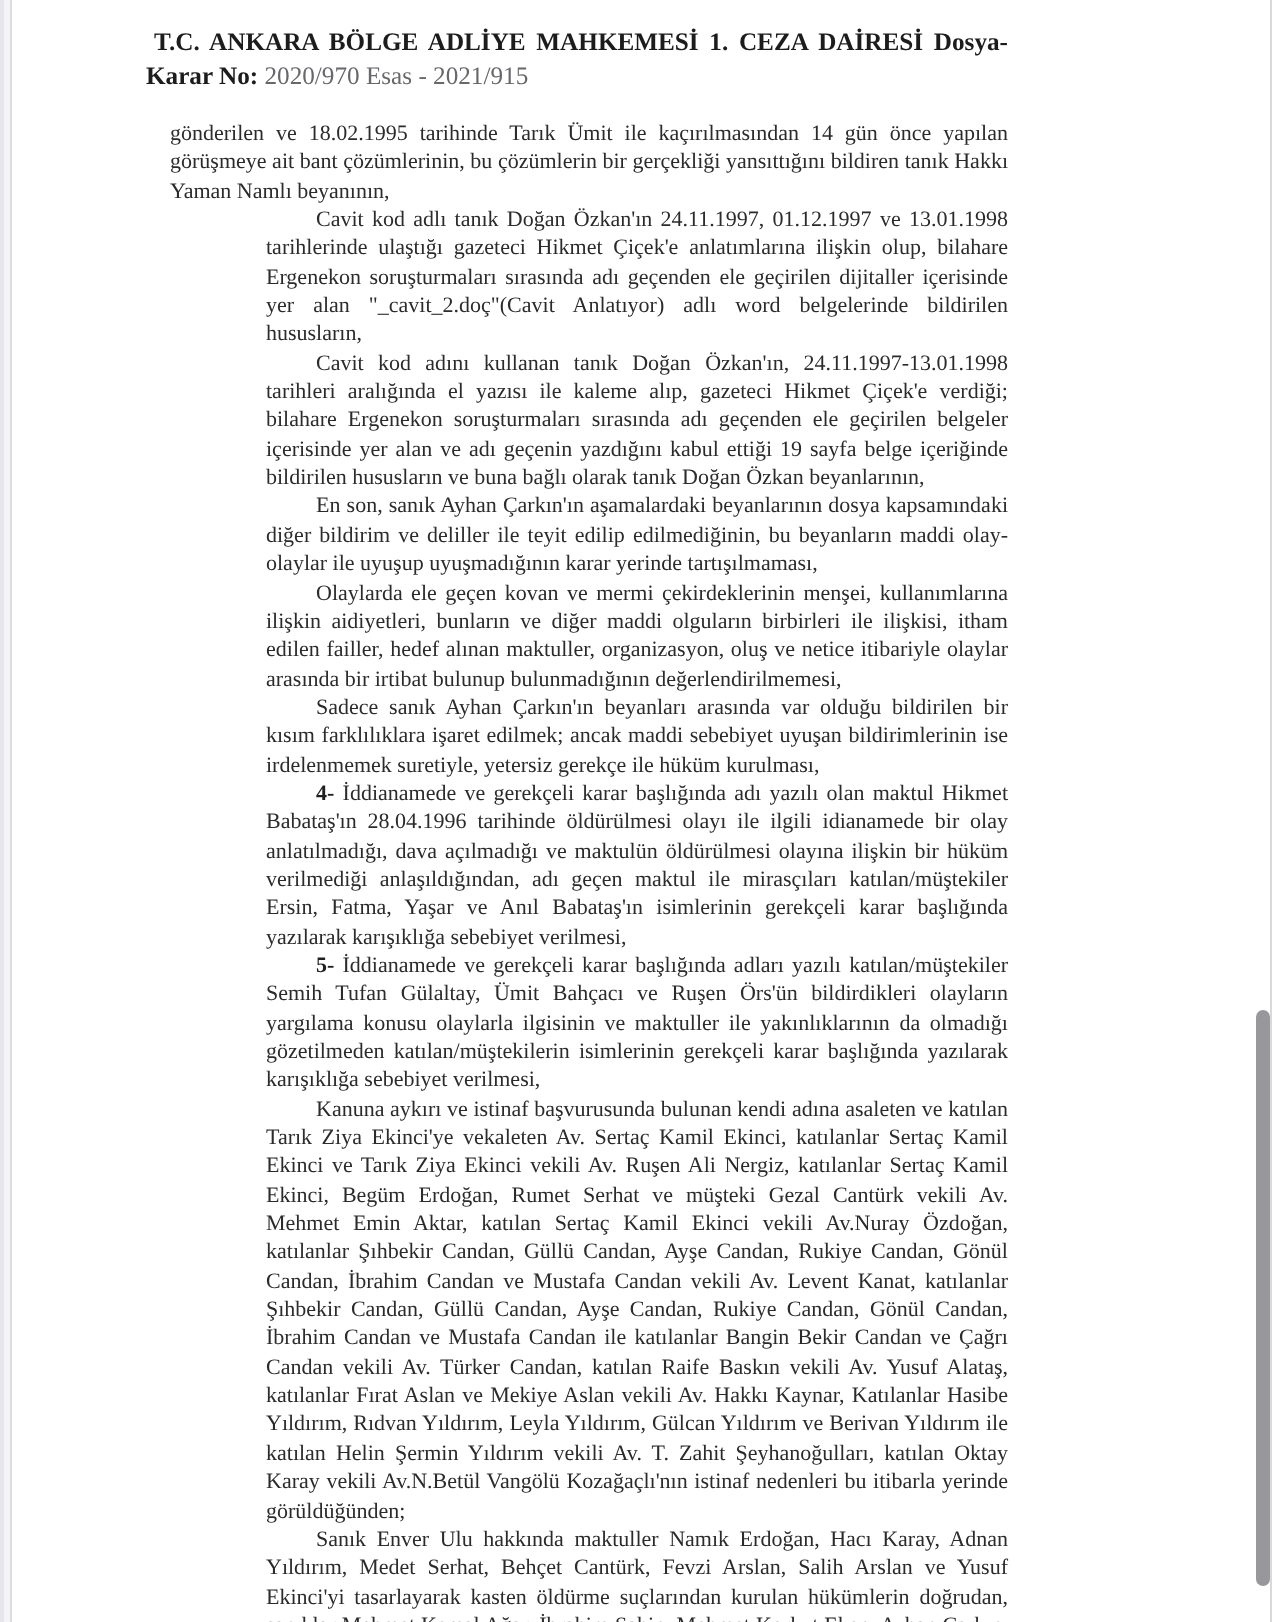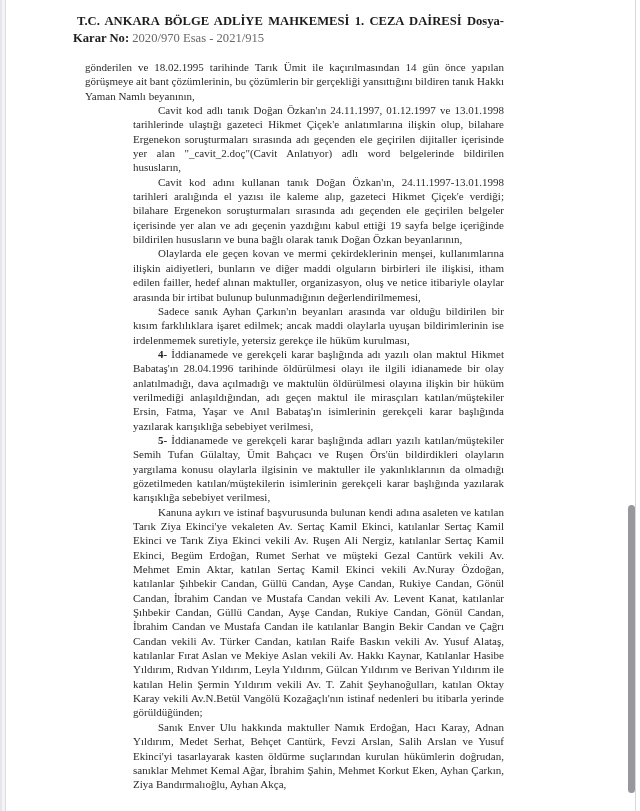--- a/index.html
+++ b/index.html
@@ -101,22 +101,23 @@
 
   <div class="page">
     <div class="doc-header">
       <span class="hdr-bold">T.C. ANKARA BÖLGE ADLİYE MAHKEMESİ  1. CEZA DAİRESİ Dosya-Karar No:</span>
       <span class="hdr-num">2020/970 Esas - 2021/915</span>
     </div>
     <div class="doc-body" id="paragraphs">
         <p class="para">gönderilen ve 18.02.1995 tarihinde Tarık Ümit ile kaçırılmasından 14 gün önce yapılan görüşmeye ait bant çözümlerinin, bu çözümlerin bir gerçekliği yansıttığını bildiren tanık Hakkı Yaman Namlı beyanının,</p>
         <p class="para indent">Cavit kod adlı tanık Doğan Özkan'ın 24.11.1997, 01.12.1997 ve 13.01.1998 tarihlerinde ulaştığı gazeteci Hikmet Çiçek'e anlatımlarına ilişkin olup, bilahare Ergenekon soruşturmaları sırasında adı geçenden ele geçirilen dijitaller içerisinde yer alan "_cavit_2.doç"(Cavit Anlatıyor) adlı word belgelerinde bildirilen hususların,</p>
         <p class="para indent">Cavit kod adını kullanan tanık Doğan Özkan'ın, 24.11.1997-13.01.1998 tarihleri aralığında el yazısı ile kaleme alıp, gazeteci Hikmet Çiçek'e verdiği; bilahare Ergenekon soruşturmaları sırasında adı geçenden ele geçirilen belgeler içerisinde yer alan ve adı geçenin yazdığını kabul ettiği 19 sayfa belge içeriğinde bildirilen hususların ve buna bağlı olarak tanık Doğan Özkan beyanlarının,</p>
+        <p class="para indent">En son, sanık Ayhan Çarkın'ın aşamalardaki beyanlarının dosya kapsamındaki diğer bildirim ve deliller ile teyit edilip edilmediğinin, bu beyanların maddi olay-olaylar ile uyuşup uyuşmadığının karar yerinde tartışılmaması,</p>
         <p class="para indent">Olaylarda ele geçen kovan ve mermi çekirdeklerinin menşei, kullanımlarına ilişkin aidiyetleri, bunların ve diğer maddi olguların birbirleri ile ilişkisi, itham edilen failler, hedef alınan maktuller, organizasyon, oluş ve netice itibariyle olaylar arasında bir irtibat bulunup bulunmadığının değerlendirilmemesi,</p>
-        <p class="para indent">Sadece sanık Ayhan Çarkın'ın beyanları arasında var olduğu bildirilen bir kısım farklılıklara işaret edilmek; ancak maddi olaylarla uyuşan bildirimlerinin ise irdelenmemek suretiyle, yetersiz gerekçe ile hüküm kurulması,</p>
+        <p class="para indent">Sadece sanık Ayhan Çarkın'ın beyanları arasında var olduğu bildirilen bir kısım farklılıklara işaret edilmek; ancak maddi sebebiyet uyuşan bildirimlerinin ise irdelenmemek suretiyle, yetersiz gerekçe ile hüküm kurulması,</p>
         <p class="para indent"><b class="num">4-</b> İddianamede ve gerekçeli karar başlığında adı yazılı olan maktul Hikmet Babataş'ın 28.04.1996 tarihinde öldürülmesi olayı ile ilgili idianamede bir olay anlatılmadığı, dava açılmadığı ve maktulün öldürülmesi olayına ilişkin bir hüküm verilmediği anlaşıldığından, adı geçen maktul ile mirasçıları katılan/müştekiler Ersin, Fatma, Yaşar ve Anıl Babataş'ın isimlerinin gerekçeli karar başlığında yazılarak karışıklığa sebebiyet verilmesi,</p>
         <p class="para indent"><b class="num">5-</b> İddianamede ve gerekçeli karar başlığında adları yazılı katılan/müştekiler Semih Tufan Gülaltay, Ümit Bahçacı ve Ruşen Örs'ün bildirdikleri olayların yargılama konusu olaylarla ilgisinin ve maktuller ile yakınlıklarının da olmadığı gözetilmeden katılan/müştekilerin isimlerinin gerekçeli karar başlığında yazılarak karışıklığa sebebiyet verilmesi,</p>
         <p class="para indent">Kanuna aykırı ve istinaf başvurusunda bulunan kendi adına asaleten ve katılan Tarık Ziya Ekinci'ye vekaleten Av. Sertaç Kamil Ekinci, katılanlar Sertaç Kamil Ekinci ve Tarık Ziya Ekinci vekili Av. Ruşen Ali Nergiz, katılanlar Sertaç Kamil Ekinci, Begüm Erdoğan, Rumet Serhat ve müşteki Gezal Cantürk vekili Av. Mehmet Emin Aktar, katılan Sertaç Kamil Ekinci vekili Av.Nuray Özdoğan, katılanlar Şıhbekir Candan, Güllü Candan, Ayşe Candan, Rukiye Candan, Gönül Candan, İbrahim Candan ve Mustafa Candan vekili Av. Levent Kanat, katılanlar Şıhbekir Candan, Güllü Candan, Ayşe Candan, Rukiye Candan, Gönül Candan, İbrahim Candan ve Mustafa Candan ile katılanlar Bangin Bekir Candan ve Çağrı Candan vekili Av. Türker Candan, katılan Raife Baskın vekili Av. Yusuf Alataş, katılanlar Fırat Aslan ve Mekiye Aslan vekili Av. Hakkı Kaynar, Katılanlar Hasibe Yıldırım, Rıdvan Yıldırım, Leyla Yıldırım, Gülcan Yıldırım ve Berivan Yıldırım ile katılan Helin Şermin Yıldırım vekili Av. T. Zahit Şeyhanoğulları, katılan Oktay Karay vekili Av.N.Betül Vangölü Kozağaçlı'nın istinaf nedenleri bu itibarla yerinde görüldüğünden;</p>
         <p class="para indent">Sanık Enver Ulu hakkında maktuller Namık Erdoğan, Hacı Karay, Adnan Yıldırım, Medet Serhat, Behçet Cantürk, Fevzi Arslan, Salih Arslan ve Yusuf Ekinci'yi tasarlayarak kasten öldürme suçlarından kurulan hükümlerin doğrudan, sanıklar Mehmet Kemal Ağar, İbrahim Şahin, Mehmet Korkut Eken, Ayhan Çarkın, Ziya Bandırmalıoğlu, Ayhan Akça,</p>
       </div>
   </div>
 
   <div class="left-edge"></div>
   <div class="right-edge-line"></div>
 

